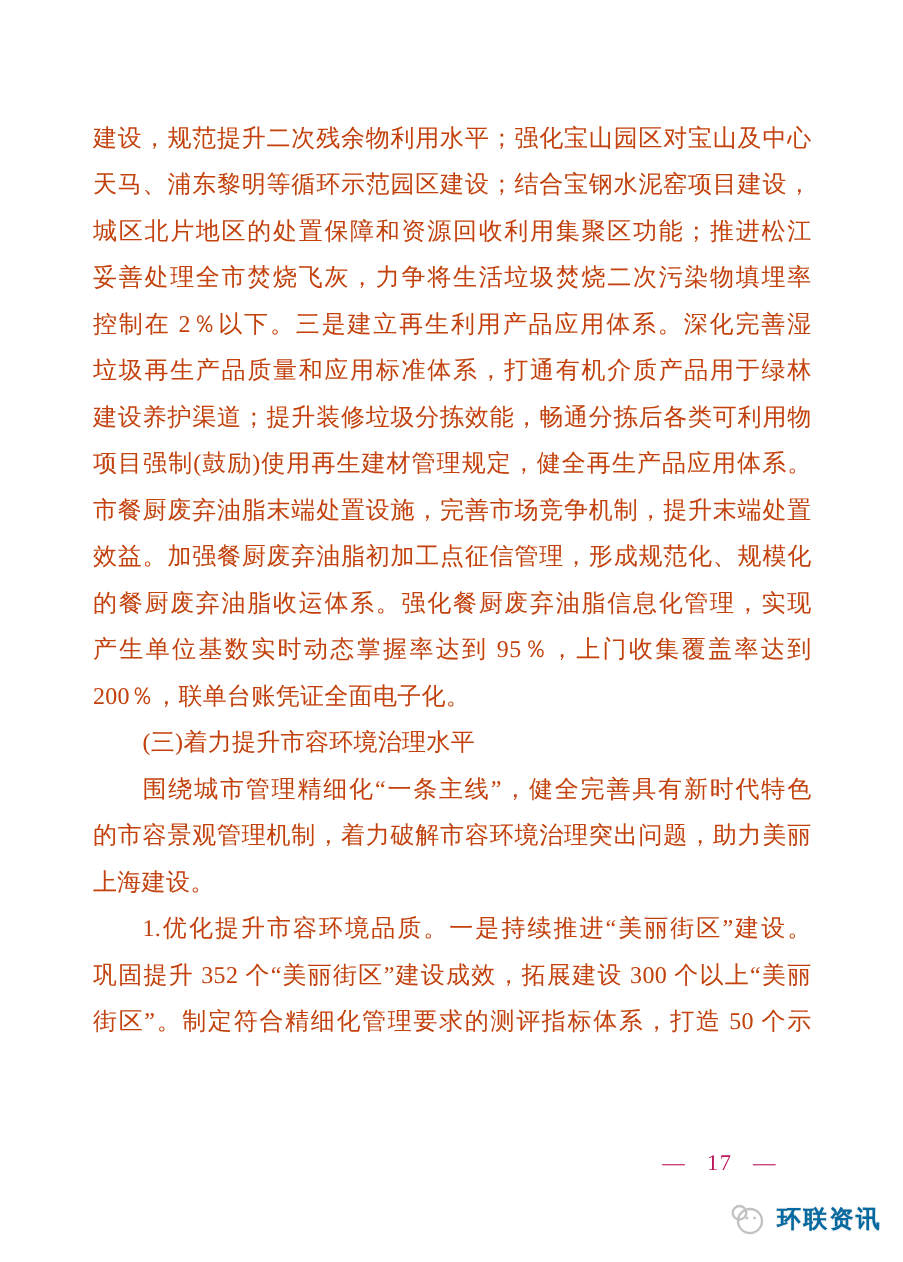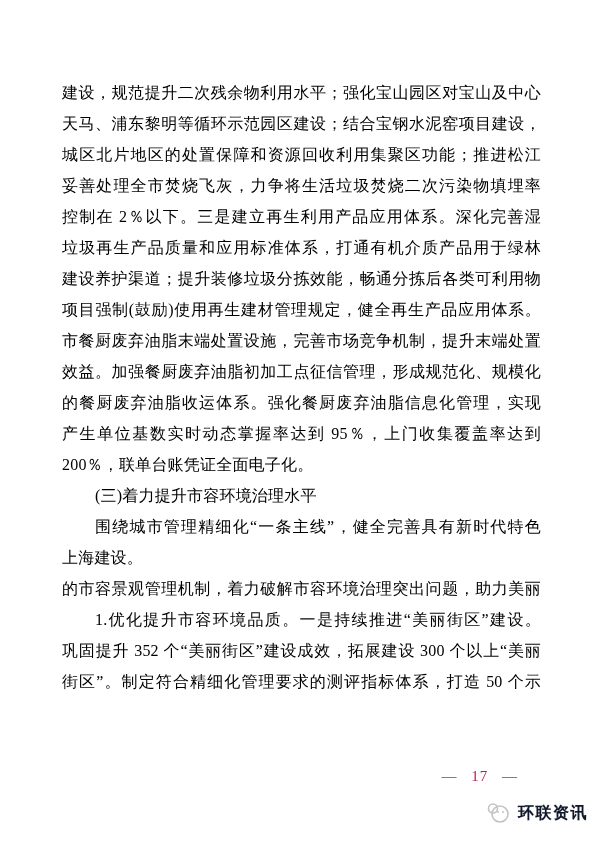--- a/index.html
+++ b/index.html
@@ -18,21 +18,21 @@
   .text-body {
     position: absolute;
     left: 62px;
     top: 77px;
     width: 479px;
   }
   .line {
     height: 31px;
     line-height: 31px;
     font-size: 16px;
-    color: #000000;
+    color: #c2410c;
     text-align: justify;
     text-justify: inter-character;
     letter-spacing: 0.2px;
   }
   .line.full {
     text-align-last: justify;
   }
   .line.indent {
     text-indent: 33px;
   }
@@ -52,21 +52,21 @@
     position: absolute;
     left: 486px;
     top: 801px;
     display: flex;
     align-items: center;
     gap: 6px;
   }
   .watermark-text {
     font-size: 16px;
     font-weight: 600;
-    color: #0f172a;
+    color: #0369a1;
     letter-spacing: 1.5px;
     text-shadow: 0 0 1px #c5c5c5;
   }
   .logo-svg {
     display: block;
   }
 </style>
 </head>
 <body>
 
@@ -81,22 +81,22 @@
       <div class="line full"><span>垃圾再生产品质量和应用标准体系，打通有机介质产品用于绿林</span></div>
       <div class="line full"><span>建设养护渠道；提升装修垃圾分拣效能，畅通分拣后各类可利用物</span></div>
       <div class="line full"><span>项目强制(鼓励)使用再生建材管理规定，健全再生产品应用体系。</span></div>
       <div class="line full"><span>市餐厨废弃油脂末端处置设施，完善市场竞争机制，提升末端处置</span></div>
       <div class="line full"><span>效益。加强餐厨废弃油脂初加工点征信管理，形成规范化、规模化</span></div>
       <div class="line full"><span>的餐厨废弃油脂收运体系。强化餐厨废弃油脂信息化管理，实现</span></div>
       <div class="line full"><span>产生单位基数实时动态掌握率达到 95％，上门收集覆盖率达到</span></div>
       <div class="line"><span>200％，联单台账凭证全面电子化。</span></div>
       <div class="line indent"><span class="bold">(三)着力提升市容环境治理水平</span></div>
       <div class="line indent full"><span>围绕城市管理精细化“一条主线”，健全完善具有新时代特色</span></div>
+      <div class="line full"><span>的市容景观管理机制，着力破解市容环境治理突出问题，助力美丽</span></div>
       <div class="line"><span>上海建设。</span></div>
-      <div class="line full"><span>的市容景观管理机制，着力破解市容环境治理突出问题，助力美丽</span></div>
       <div class="line indent full"><span class="bold">1.优化提升市容环境品质。一是持续推进“美丽街区”建设。</span></div>
       <div class="line full"><span>巩固提升 352 个“美丽街区”建设成效，拓展建设 300 个以上“美丽</span></div>
       <div class="line full"><span>街区”。制定符合精细化管理要求的测评指标体系，打造 50 个示</span></div>
     </div>
 
   <div class="page-number">— 17 —</div>
 
   <div class="watermark">
     <span>
       <svg class="logo-svg" width="26" height="24" viewBox="0 0 26 24">

